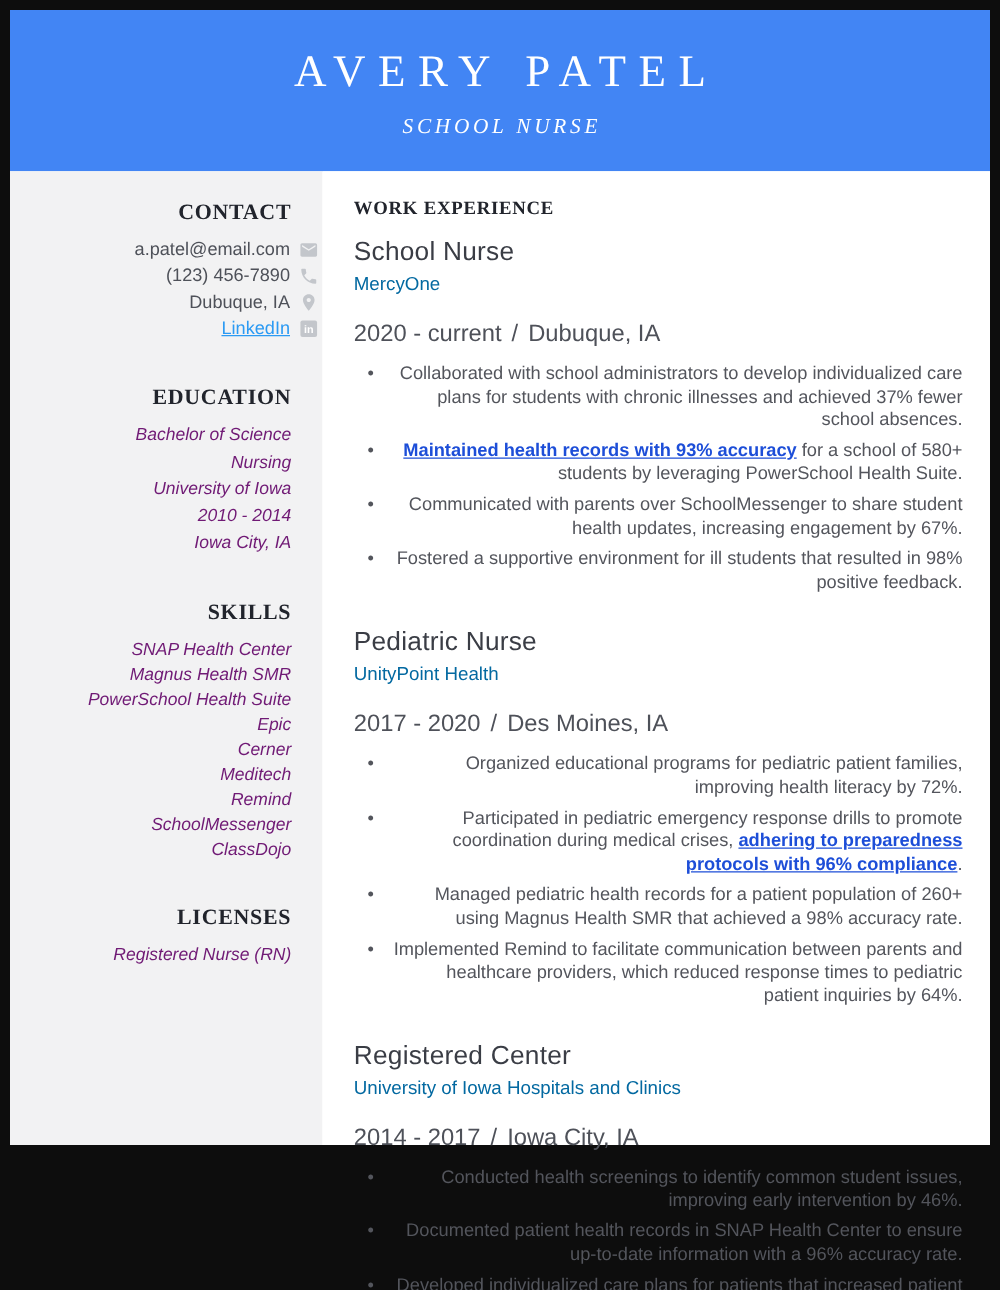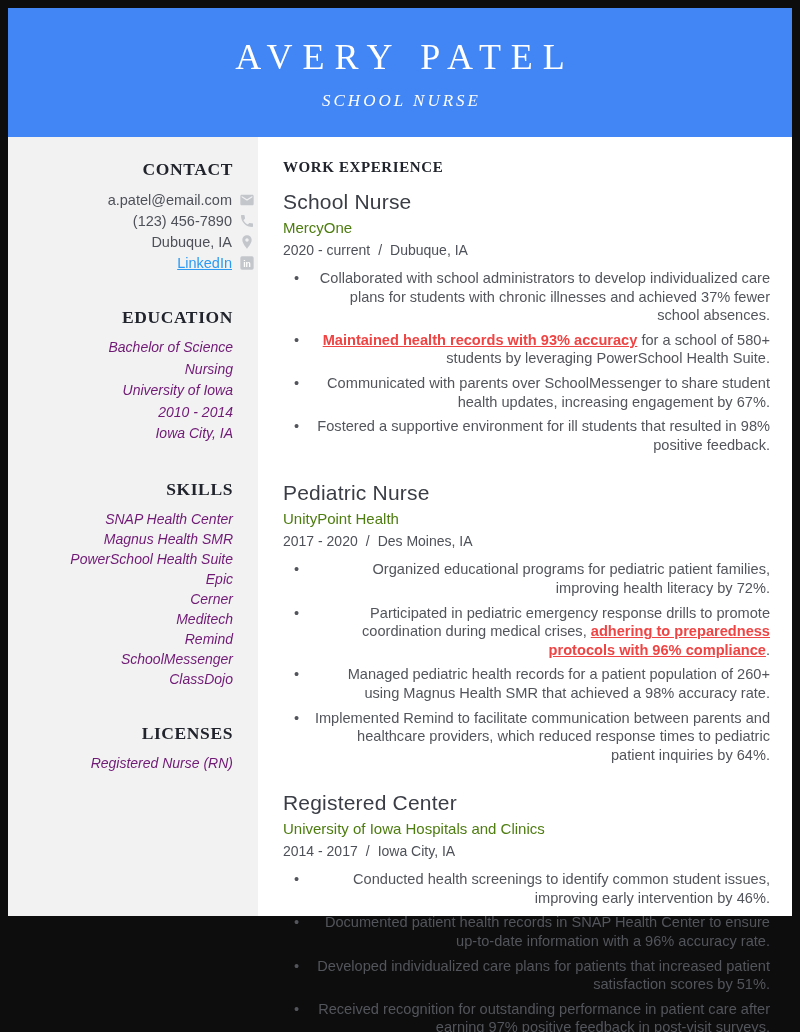--- a/index.html
+++ b/index.html
@@ -73,32 +73,32 @@
     font-family:"Liberation Serif", serif;
     font-weight:700;
     font-size:15px;
     color:#21242C;
     letter-spacing:0.6px;
     margin:0 0 8px 0;
   }
   .job { margin-top:14px; }
   .job + .job { margin-top:27px; }
   .job-title { font-size:21px; font-weight:500; color:#3A3D45; letter-spacing:0.2px; }
-  .job-company { font-size:15px; color:#4d7c0f; margin-top:5px; }
-  .job-dateline { font-size:14px; color:#4E5159; margin-top:6px; }
+  .job-company { font-size:15px; color:#0369a1; margin-top:5px; }
+  .job-dateline { font-size:19px; color:#4E5159; margin-top:21px; }
   .sep { margin:0 8px; }
   ul.bullets { list-style:none; margin:11px 0 0 0; padding:0 0 0 28px;text-align:right; }
   li.bullet {
     position:relative;
     font-size:14.6px; line-height:18.6px;
     color:#53555C;
     margin-bottom:6px;
   }
   li.bullet::before { content:"\2022"; position:absolute; left:-17px; top:0; color:#53555C; }
-  .emph { font-weight:700; color:#ef4444; text-decoration:underline; }
+  .emph { font-weight:700; color:#1d4ed8; text-decoration:underline; }
 </style>
 </head>
 <body>
 
 <div class="page">
 
   <div class="header">
     <div class="name">AVERY PATEL</div>
     <div class="subtitle">SCHOOL NURSE</div>
   </div>

